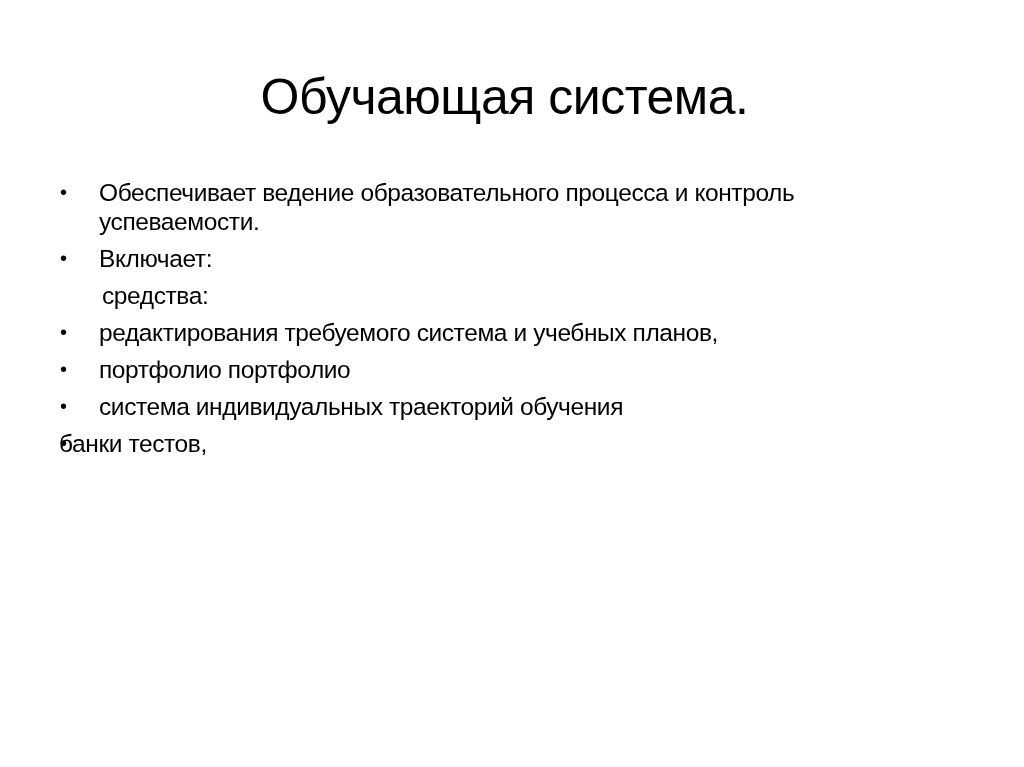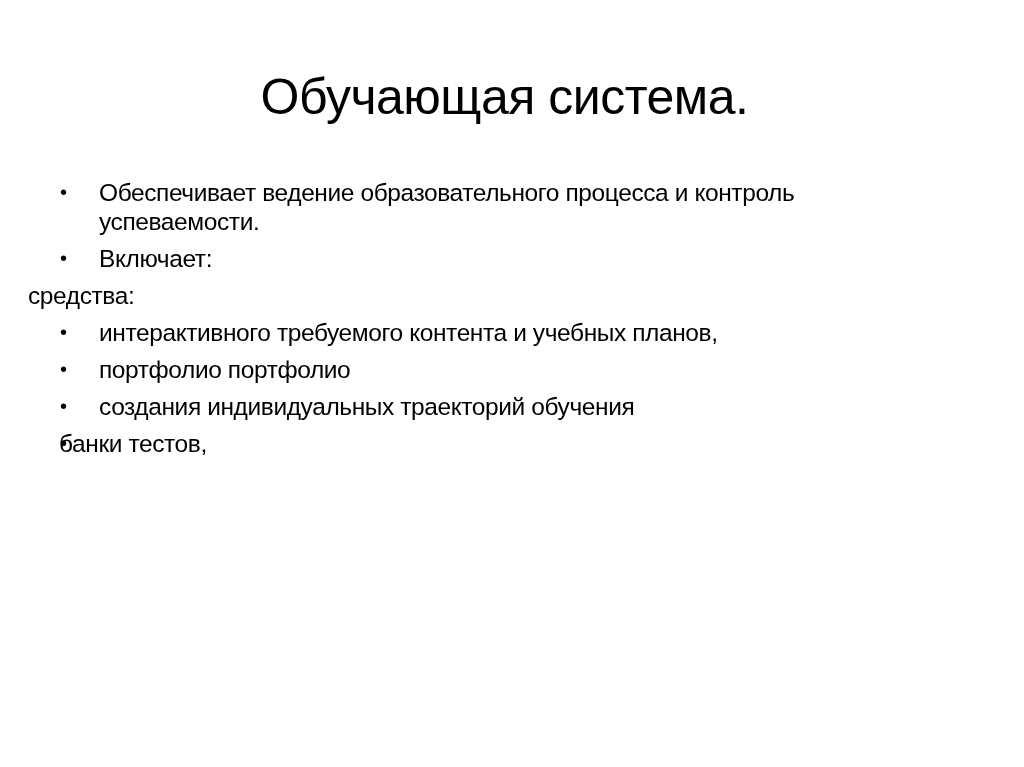--- a/index.html
+++ b/index.html
@@ -49,21 +49,21 @@
       left: 60px;
       top: 0;
       font-size: 20px;
     }
     .item.plain {
       padding-left: 99px;
       text-indent: -40px;
       width: 860px;
     }
     .item.plain-indent {
-      padding-left: 28px;
+      padding-left: 102px;
     }
   </style>
 </head>
 <body>
 
 <h1 class="slide-title">Обучающая система.</h1>
 
 <div class="content">
   <div class="item bullet">
     <span class="bullet-mark">•</span>
@@ -71,29 +71,29 @@
   </div>
   <div class="item bullet">
     <span class="bullet-mark">•</span>
     <span>Включает:</span>
   </div>
   <div class="item plain-indent">
     <span>средства:</span>
   </div>
   <div class="item bullet">
     <span class="bullet-mark">•</span>
-    <span>интерактивного требуемого контента и учебных планов,</span>
+    <span>редактирования требуемого система и учебных планов,</span>
   </div>
   <div class="item bullet">
     <span class="bullet-mark">•</span>
     <span>портфолио портфолио</span>
   </div>
   <div class="item bullet">
     <span class="bullet-mark">•</span>
-    <span>создания индивидуальных траекторий обучения</span>
+    <span>система индивидуальных траекторий обучения</span>
   </div>
   <div class="item bullet">
     <span class="bullet-mark">•</span>
   </div>
   <div class="item bullet">
     <span class="bullet-mark">•</span>
   </div>
   <div class="item plain">
     <span>банки тестов,</span>
   </div>

